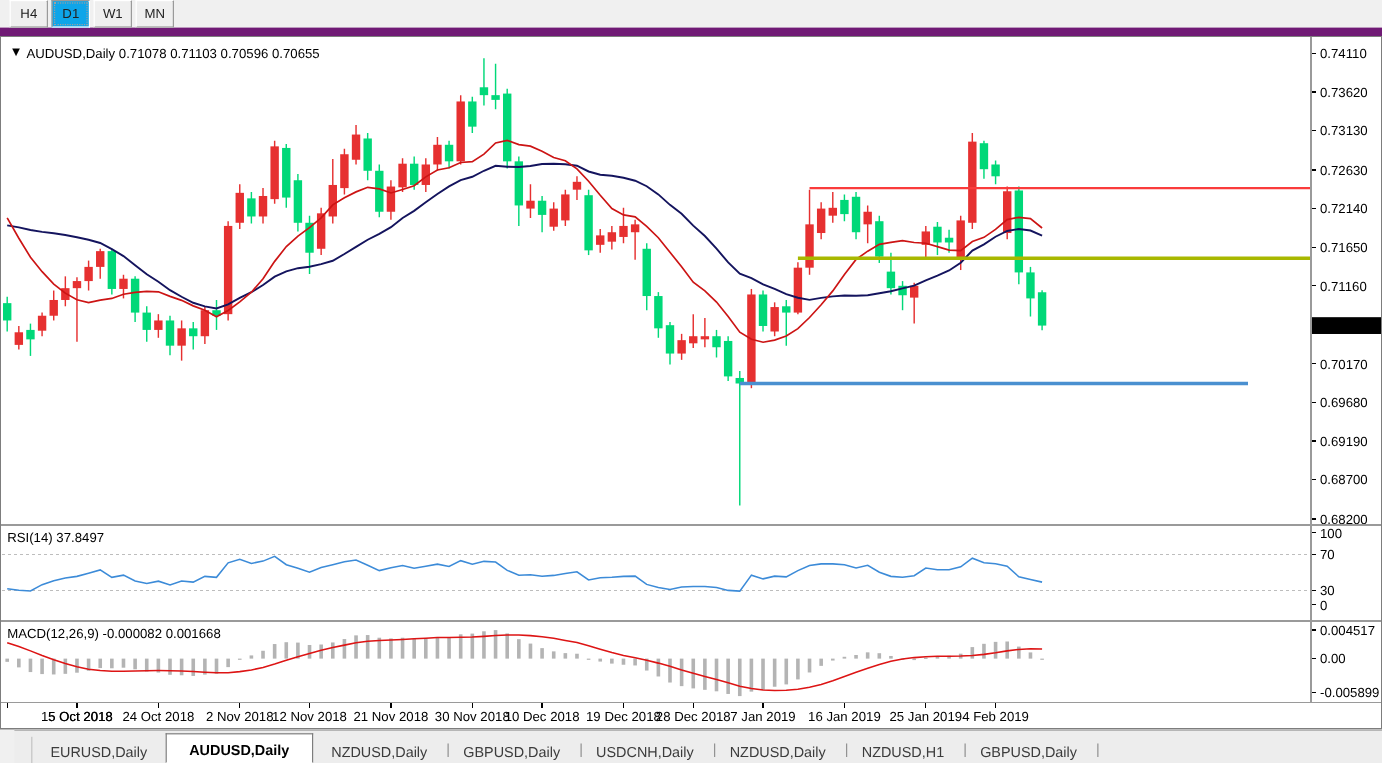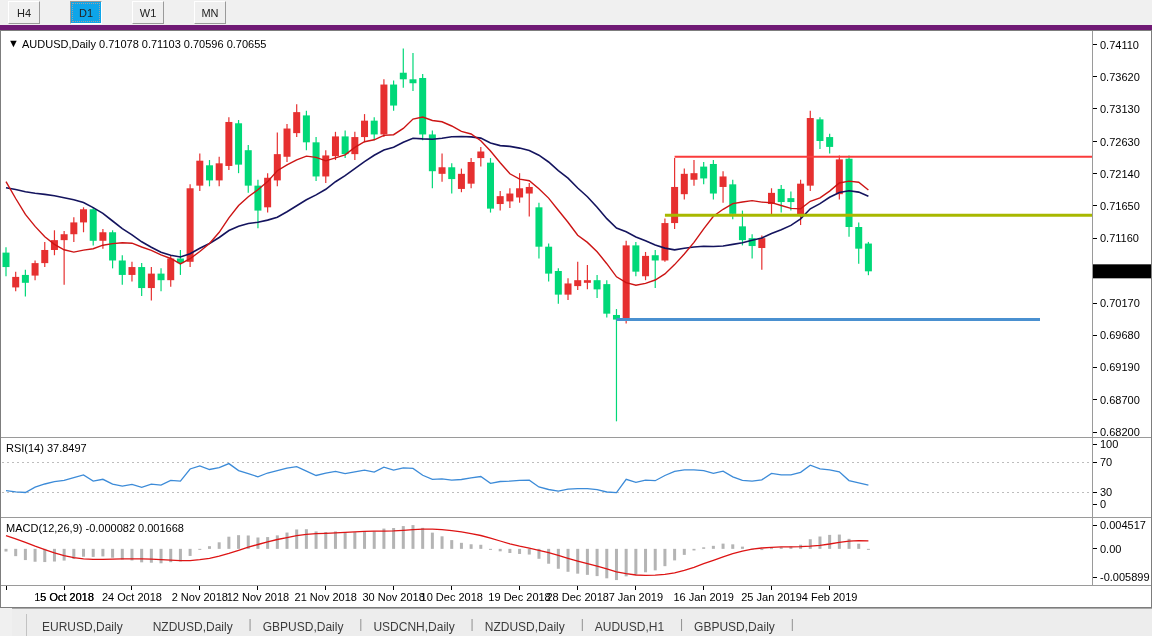--- a/index.html
+++ b/index.html
@@ -1,21 +1,21 @@
 <!DOCTYPE html>
 <html><head>
 <meta charset="utf-8">
 <style>
   html,body{margin:0;padding:0;background:#f0f0f0;width:1152px;height:636px;overflow:hidden;
             font-family:"Liberation Sans",sans-serif;-webkit-font-smoothing:antialiased;}
   #app{position:relative;width:1152px;height:636px;background:#f0f0f0;}
 
   
   #toolbar{position:absolute;left:0;top:0;width:1152px;height:30px;background:#f0f0f0;
-           border-bottom:5px solid #701a75;display:flex;align-items:center;padding-left:8px;box-sizing:border-box;gap:27px;}
+           border-bottom:7px solid #701a75;display:flex;align-items:center;padding-left:8px;box-sizing:border-box;}
   .tf-btn{width:30px;height:21px;margin-right:3px;font-size:11px;color:#222;
           display:flex;align-items:center;justify-content:center;background:#efefef;
           border:1px solid;border-color:#ffffff #9a9a9a #9a9a9a #ffffff;cursor:default;}
   .tf-btn.active{background:#0ea5e9;border-color:#9a9a9a #ffffff #ffffff #9a9a9a;
                  outline:1px dotted #a0a0a0;outline-offset:-3px;}
 
   
   #chart-wrap{position:absolute;left:0;top:30px;width:1152px;height:578px;background:#ffffff;}
   svg text{font-family:"Liberation Sans",sans-serif;font-size:11px;fill:#000;}
 
@@ -414,21 +414,22 @@
         <line x1="1" y1="517.5" x2="1151" y2="517.5" stroke="#9a9a9a" shape-rendering="crispEdges"></line>
         <line x1="1" y1="585.5" x2="1151" y2="585.5" stroke="#9a9a9a" shape-rendering="crispEdges"></line>
         <line x1="1092.5" y1="31" x2="1092.5" y2="585.5" stroke="#9a9a9a" shape-rendering="crispEdges"></line>
         <rect x="0.5" y="30.5" width="1151" height="577" fill="none" stroke="#7d7d7d" shape-rendering="crispEdges"></rect>
       </svg>
   </div>
 
   <div id="tabbar">
     <div id="tab-gutter"></div>
     <div class="tab no-pipe">EURUSD,Daily</div>
+    <div class="tab active">AUDUSD,Daily</div>
     <div class="tab">NZDUSD,Daily</div>
     <div class="tab">GBPUSD,Daily</div>
     <div class="tab">USDCNH,Daily</div>
     <div class="tab">NZDUSD,Daily</div>
-    <div class="tab">AUDUSD,H1</div>
+    <div class="tab">NZDUSD,H1</div>
     <div class="tab">GBPUSD,Daily</div>
   </div>
 
 </div>
 
 </body></html>

